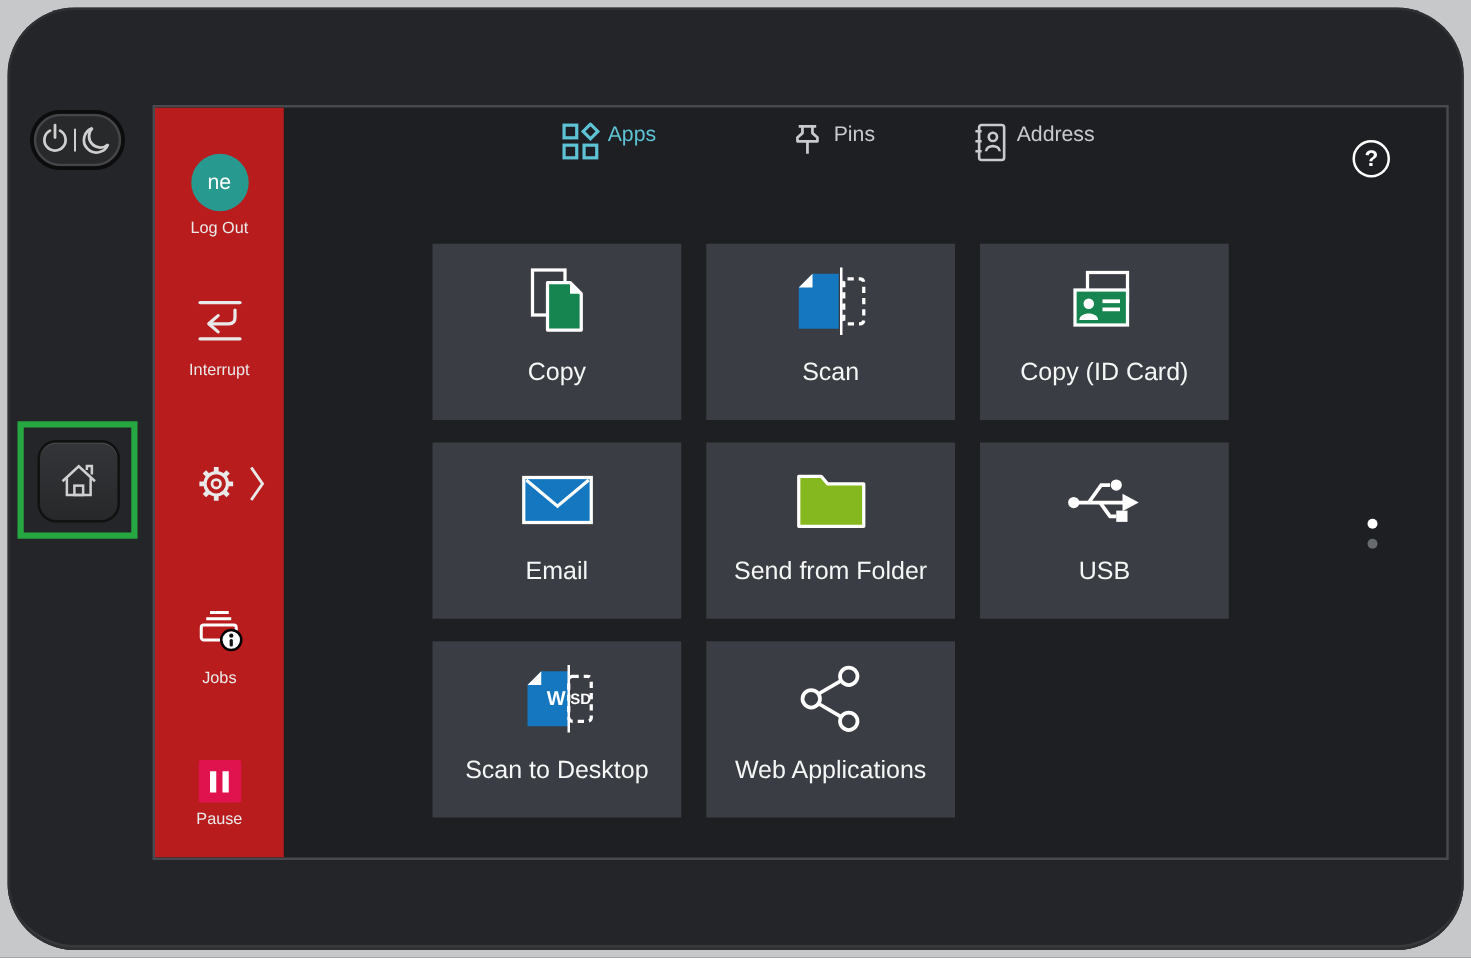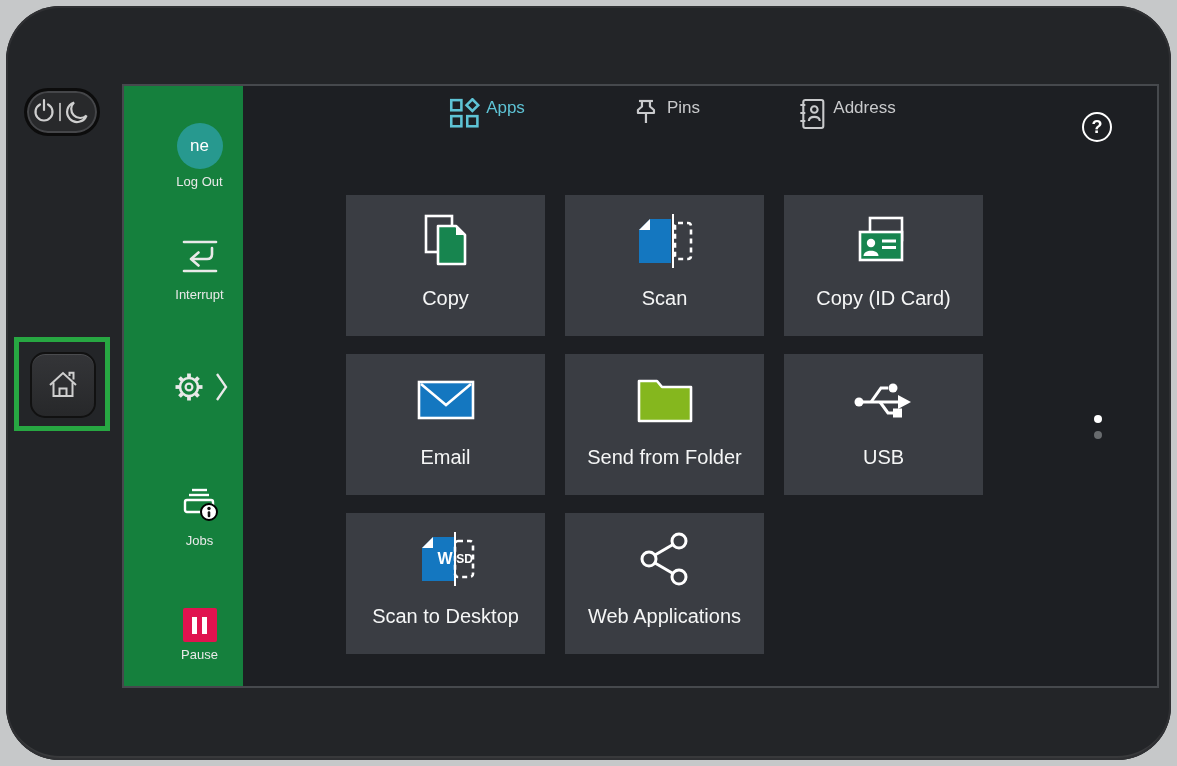--- a/index.html
+++ b/index.html
@@ -14,21 +14,21 @@
          box-shadow:inset 0 0 0 2px #454649;display:flex;align-items:center;justify-content:center;cursor:pointer;}
   .home-highlight{position:absolute;left:14px;top:337px;width:96px;height:94px;
          border:5px solid #27a742;box-sizing:border-box;}
   .home-btn{position:absolute;left:30px;top:352px;width:66px;height:66px;border-radius:15px;
          background:linear-gradient(#343538,#27282a);border:2px solid #111;box-sizing:border-box;
          box-shadow:inset 0 1px 0 #4a4b4e;display:flex;align-items:center;justify-content:center;cursor:pointer;}
   
   .screen{position:absolute;left:122px;top:84px;width:1033px;height:600px;background:#1d1f23;
          border:2px solid #46494d;box-sizing:content-box;overflow:hidden;}
   
-  .sidebar{position:absolute;left:0;top:0;width:103px;height:100%;background:#15803d;padding-left:16px;}
+  .sidebar{position:absolute;left:0;top:0;width:103px;height:100%;background:#b91c1c;}
   .side-item{position:absolute;width:100%;text-align:center;color:#e9e9e9;cursor:pointer;}
   .side-label{display:block;font-size:13px;color:#e9e9e9;margin-top:5px;}
   .avatar{width:46px;height:46px;border-radius:50%;background:#27998f;margin:0 auto;
          color:#fff;font-size:17px;line-height:46px;text-align:center;}
   .pause-sq{width:34px;height:34px;background:#e0134f;border-radius:2px;margin:0 auto;
          display:flex;align-items:center;justify-content:center;gap:5px;}
   .pause-sq i{display:block;width:5px;height:17px;background:#fff;}
   .settings-row{display:flex;align-items:center;gap:9px;margin-left:32px;}
   
   .tab{position:absolute;top:12px;transform:translateX(-50%);display:flex;flex-direction:row;
@@ -161,21 +161,21 @@
       <svg width="32" height="32" viewBox="0 0 30 32">
         <g fill="none" stroke="#c9cacc" stroke-width="2.2" stroke-linejoin="round">
           <path d="M8 3 h14"></path>
           <path d="M11 3 v5.5 L7 12 v3 h16 v-3 l-4 -3.5 V3"></path>
           <path d="M15 15 v10"></path>
         </g>
       </svg>
       <span>Pins</span>
     </div>
 
-    <div class="tab" style="left:722px;">
+    <div class="tab" style="left:702px;">
       <svg width="32" height="32" viewBox="0 0 30 32">
         <g fill="none" stroke="#c9cacc" stroke-width="2.1">
           <rect x="6" y="2" width="20" height="28" rx="2"></rect>
           <path d="M3 7 h5 M3 15 h5 M3 23 h5"></path>
           <circle cx="17" cy="11.5" r="3.3"></circle>
           <path d="M11.5 23 c0.5 -5.5 10.5 -5.5 11 0"></path>
         </g>
       </svg>
       <span>Address</span>
     </div>

